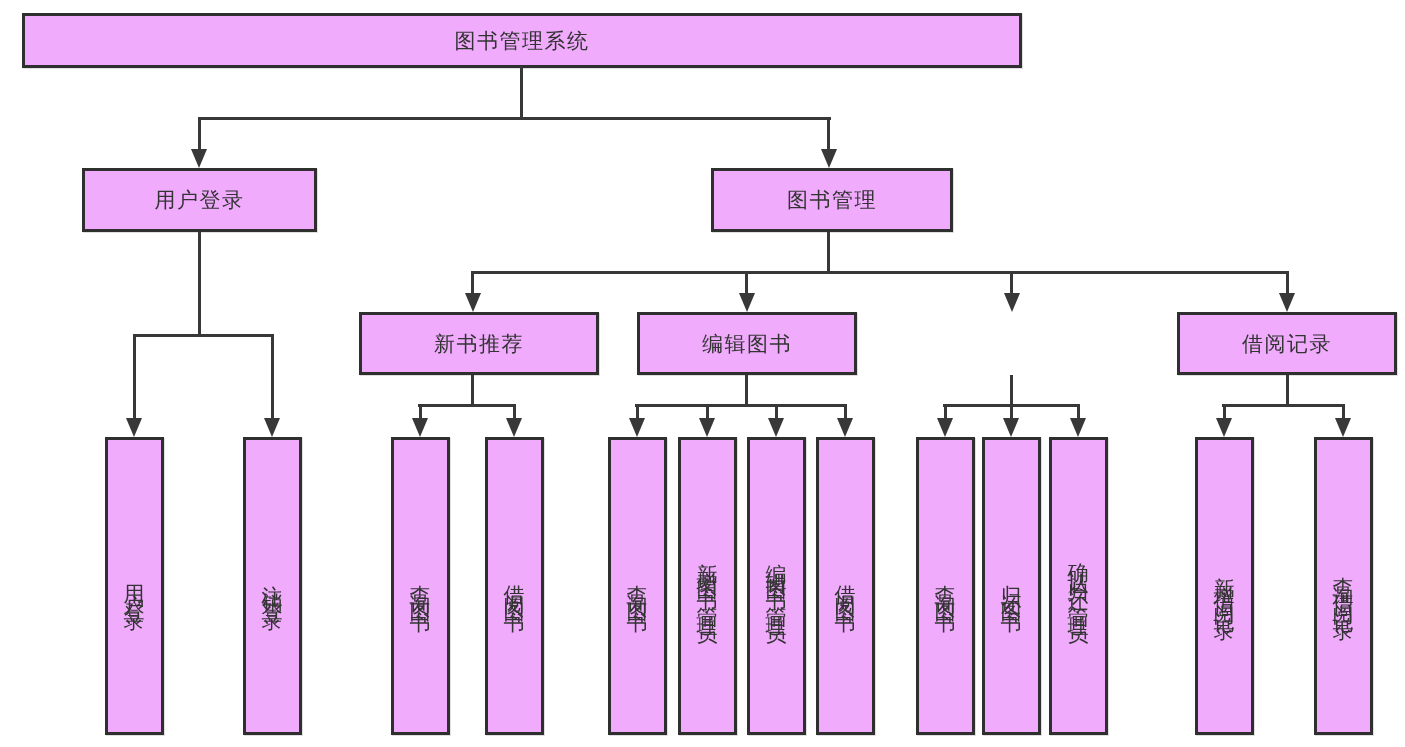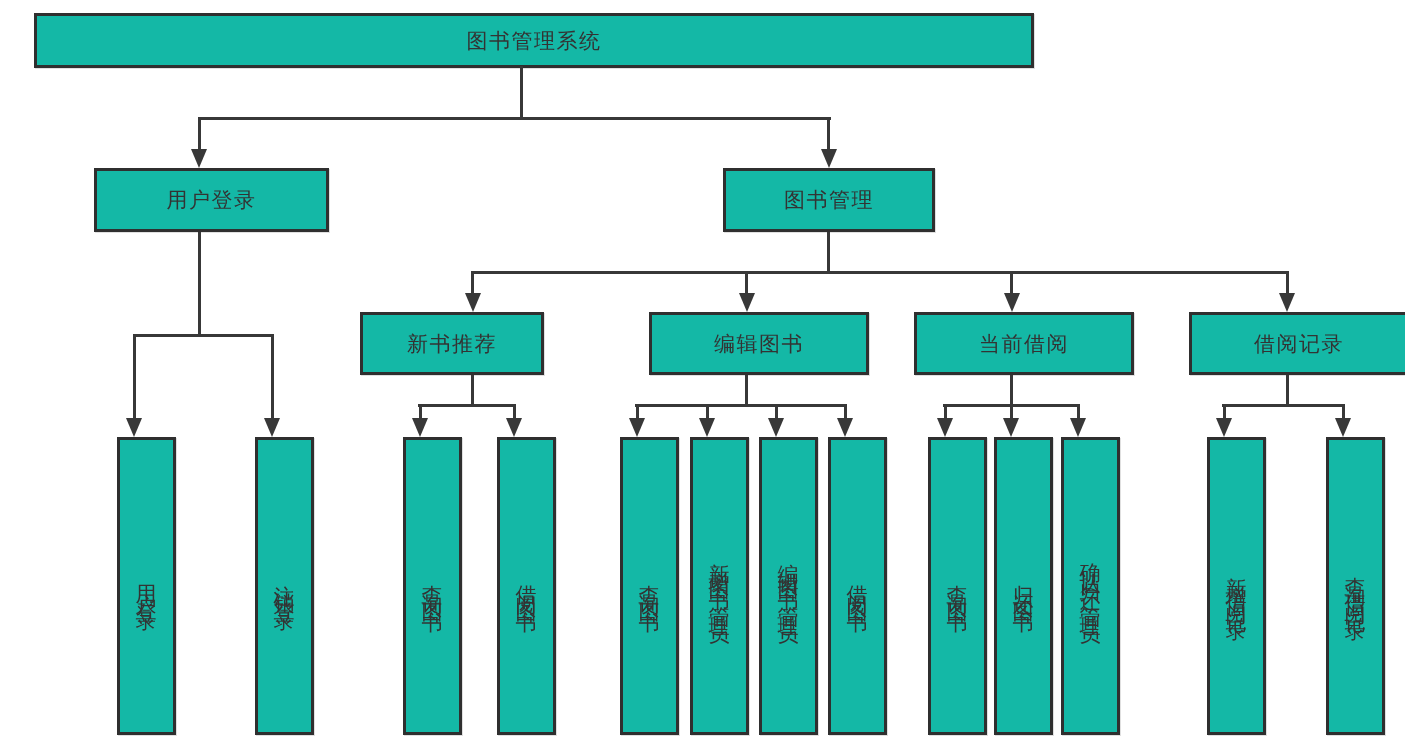--- a/index.html
+++ b/index.html
@@ -1,25 +1,24 @@
 <!DOCTYPE html>
 <html><head>
 <meta charset="utf-8">
 <style>
   html,body { margin:0; padding:0; background:#ffffff; }
   .stage {
     position:relative; width:1405px; height:747px; background:#ffffff;
     font-family:"Liberation Sans","DejaVu Sans",sans-serif; overflow:hidden;
   }
   .box {
-    position:absolute; box-sizing:border-box; background:#14b8a6;
+    position:absolute; box-sizing:border-box; background:#f0abfc;
     border:3px solid #2f2f2f; color:#333333;
     display:flex; align-items:center; justify-content:center;
     box-shadow:1px 1px 0 rgba(0,0,0,0.12);
-    margin-left:12px;
   }
   .hbox { font-size:21px; letter-spacing:1.5px; white-space:nowrap; }
   .vbox {
     font-size:21px; writing-mode:vertical-rl; text-orientation:mixed;
     letter-spacing:0.42em; line-height:1; padding:8px 0; overflow:hidden;
   }
   .line  { position:absolute; background:#383838; }
   .vline { width:3px; }
   .hline { height:3px; }
   .arrow {
@@ -40,43 +39,42 @@
   <div class="box hbox" style="left:22px;top:13px;width:1000px;height:55px">图书管理系统</div>
 
   <div class="line vline" style="left:520px;top:66px;height:53px"></div>
   <div class="line hline" style="left:198px;top:117px;width:633px"></div>
   <div class="line vline" style="left:198px;top:117px;height:35px"></div>
   <div class="arrow" style="left:191px;top:149px"></div>
   <div class="line vline" style="left:827px;top:117px;height:35px"></div>
   <div class="arrow" style="left:821px;top:149px"></div>
 
   <div class="box hbox" style="left:82px;top:168px;width:235px;height:64px">用户登录</div>
-  <div class="box hbox" style="left:711px;top:168px;width:212px;height:64px">图书管理</div>
+  <div class="box hbox" style="left:711px;top:168px;width:242px;height:64px">图书管理</div>
 
   <div class="line vline" style="left:198px;top:232px;height:104px"></div>
   <div class="line hline" style="left:133px;top:334px;width:141px"></div>
   <div class="line vline" style="left:133px;top:334px;height:88px"></div>
   <div class="arrow" style="left:126px;top:418px"></div>
   <div class="line vline" style="left:271px;top:334px;height:88px"></div>
   <div class="arrow" style="left:264px;top:418px"></div>
 
   <div class="line vline" style="left:827px;top:232px;height:42px"></div>
   <div class="line hline" style="left:471px;top:271px;width:818px"></div>
   <div class="line vline" style="left:471px;top:271px;height:25px"></div>
   <div class="arrow" style="left:465px;top:293px"></div>
   <div class="line vline" style="left:745px;top:271px;height:25px"></div>
   <div class="arrow" style="left:739px;top:293px"></div>
   <div class="line vline" style="left:1010px;top:271px;height:25px"></div>
   <div class="arrow" style="left:1004px;top:293px"></div>
   <div class="line vline" style="left:1286px;top:271px;height:25px"></div>
   <div class="arrow" style="left:1279px;top:293px"></div>
 
-  <div class="box hbox" style="left:348px;top:312px;width:184px;height:63px">新书推荐</div>
+  <div class="box hbox" style="left:359px;top:312px;width:240px;height:63px">新书推荐</div>
   <div class="box hbox" style="left:637px;top:312px;width:220px;height:63px">编辑图书</div>
-  <div class="box hbox" style="left:902px;top:312px;width:220px;height:63px">当前借阅</div>
   <div class="box hbox" style="left:1177px;top:312px;width:220px;height:63px">借阅记录</div>
 
   <div class="line vline" style="left:471px;top:375px;height:31px"></div>
   <div class="line hline" style="left:418px;top:404px;width:98px"></div>
   <div class="line vline" style="left:745px;top:375px;height:31px"></div>
   <div class="line hline" style="left:635px;top:404px;width:212px"></div>
   <div class="line vline" style="left:1010px;top:375px;height:31px"></div>
   <div class="line hline" style="left:943px;top:404px;width:137px"></div>
   <div class="line vline" style="left:1286px;top:375px;height:31px"></div>
   <div class="line hline" style="left:1222px;top:404px;width:123px"></div>

